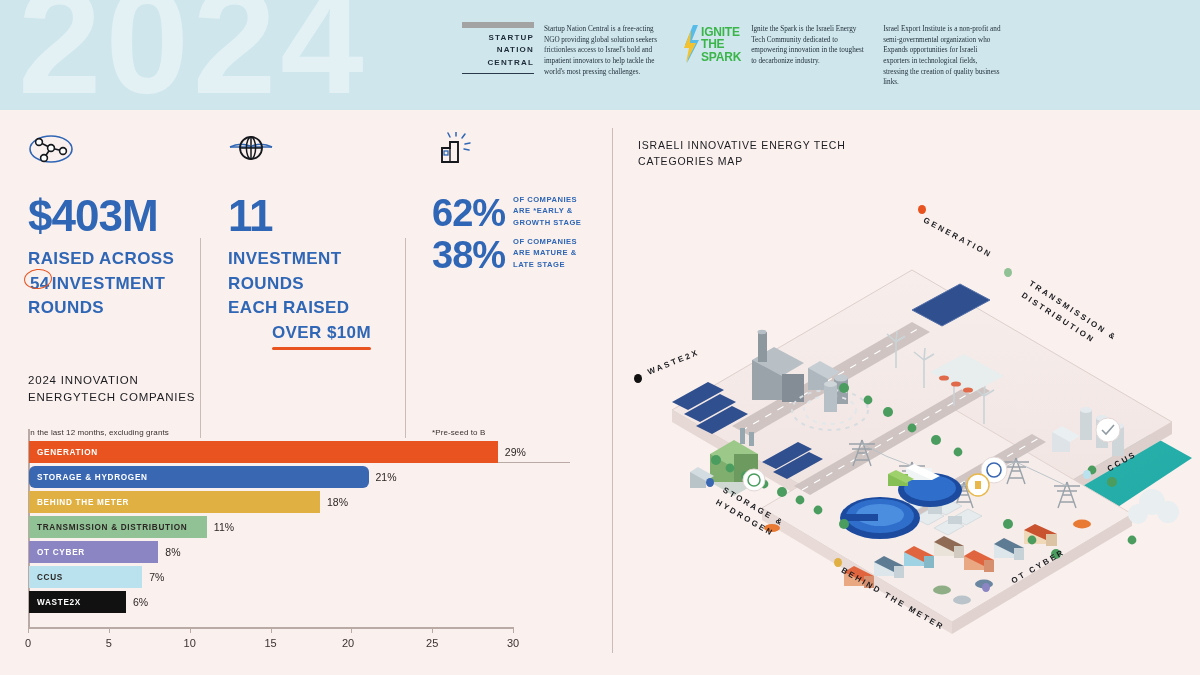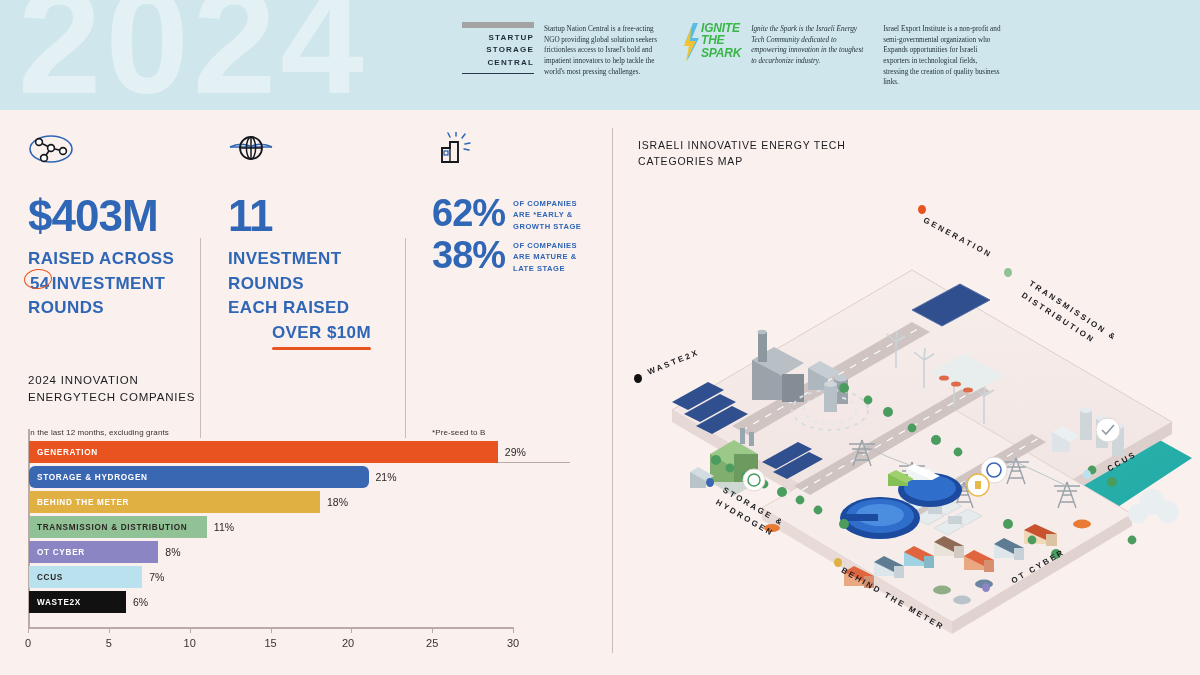--- a/index.html
+++ b/index.html
@@ -39,21 +39,21 @@
     width: 72px; text-align: right; padding: 4px 0;
     border-top: 6px solid #a3a3a3; border-bottom: 1px solid #2b3a4a;
     font-size: 8px; font-weight: 700; letter-spacing: 1.2px;
     color: #1d2b38; line-height: 1.55;
   }
   .logo-desc {
     font-family: "Liberation Serif", serif;
     font-size: 7.2px; line-height: 1.48; color: #22303c;
     width: 118px; margin-left: 10px; padding-top: 2px;
   }
-  .ignite-logo { display: flex; align-items: flex-start; margin-left: 22px; font-style: italic; }
+  .ignite-logo { display: flex; align-items: center; margin-left: 22px; }
   .ignite-bolt { width: 16px; height: 40px; position: relative; }
   .ignite-bolt svg { display: block; }
   .ignite-text {
     font-size: 12px; font-weight: 700; line-height: 1.04;
     color: #3bb54a; letter-spacing: -0.2px; margin-left: 1px;
   }
   .ignite-text .l2 { color: #3bb54a; }
   .iei-logo { margin-left: 24px; width: 118px; text-align: center; }
   .iei-mark { margin: 0 auto; }
   .iei-name {
@@ -94,21 +94,21 @@
     border-radius: 50%; transform: rotate(-6deg);
   }
   .orange-underline {
     display: inline-block; position: relative; margin-left: 44px;
   }
   .orange-underline::after {
     content: ""; position: absolute; left: 0; bottom: -4px;
     width: 100%; height: 2.4px; background: #e8531f; border-radius: 2px;
   }
   .pct-rows { display: flex; flex-direction: column; gap: 4px; }
-  .pct-row { display: flex; align-items: flex-end; gap: 8px; }
+  .pct-row { display: flex; align-items: flex-start; gap: 8px; }
   .pct-num {
     font-size: 38px; font-weight: 700; color: #2f66b5;
     line-height: 1; letter-spacing: -1px;
   }
   .pct-label {
     font-size: 7.6px; font-weight: 700; color: #2f66b5;
     letter-spacing: .5px; line-height: 1.5; width: 86px;
   }
   .foot-note {
     position: absolute; font-size: 8px; color: #3a3230; letter-spacing: .1px;
@@ -183,21 +183,21 @@
 <body>
 
 <div class="header">
   <div class="year-watermark">2024</div>
 
   <div class="logos">
 
     <div class="logo-block">
       <div class="snc-logo">
         <div>STARTUP</div>
-        <div>STORAGE</div>
+        <div>NATION</div>
         <div>CENTRAL</div>
       </div>
       <div class="logo-desc">Startup Nation Central is a free-acting NGO providing global solution seekers frictionless access to Israel's bold and impatient innovators to help tackle the world's most pressing challenges.</div>
     </div>
 
     <div class="ignite-logo">
       <div class="ignite-bolt">
         <svg width="16" height="40" viewBox="0 0 16 40">
           <polygon points="9,1 1,21 7,21 3,39 15,16 8,16 14,1" fill="#57bde8"></polygon>
           <polygon points="7,6 0,24 5,24 2,39 12,19 6,19" fill="#f2c230"></polygon>

